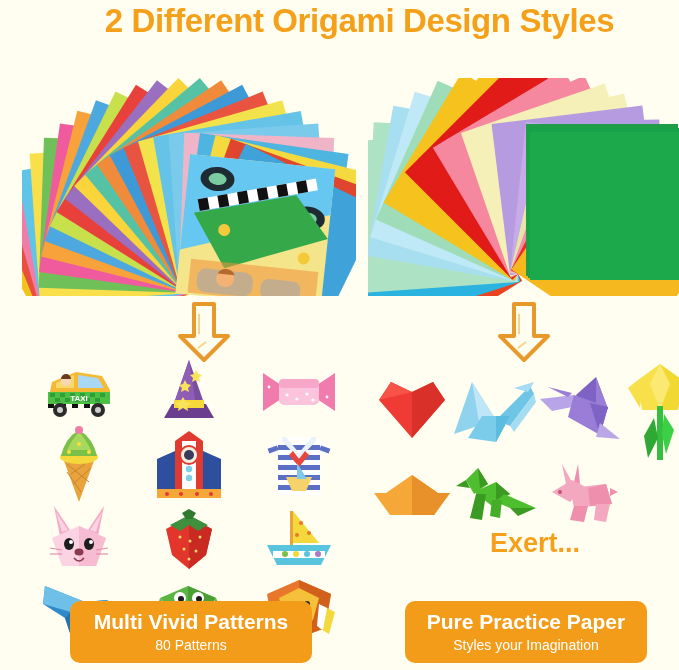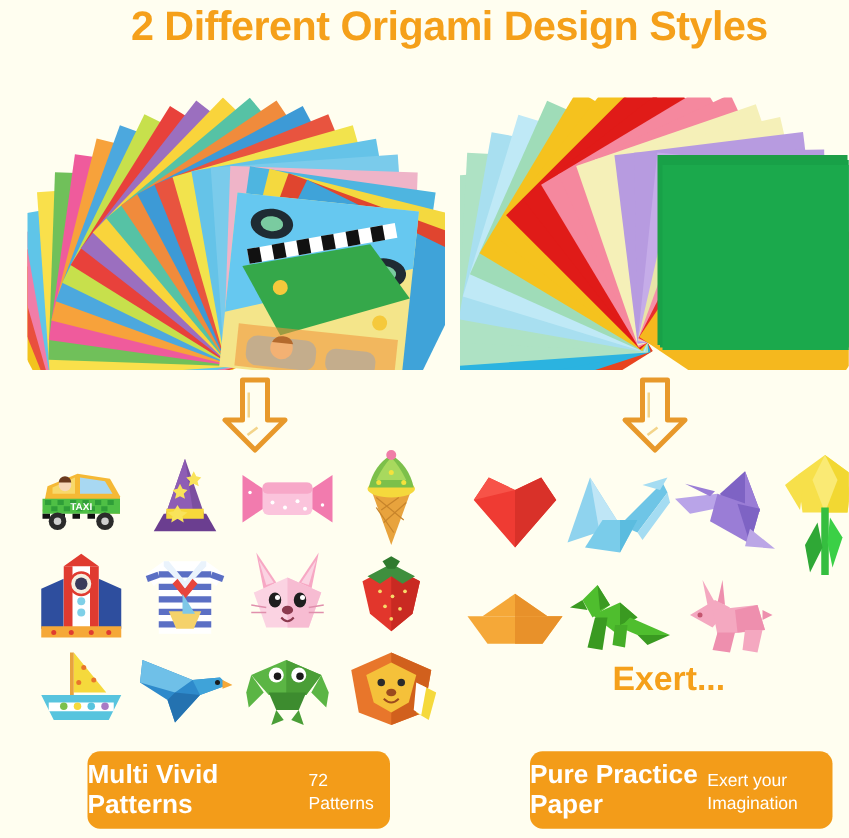--- a/index.html
+++ b/index.html
@@ -30,21 +30,21 @@
 
   
   .arrow { position: absolute; width: 64px; height: 64px; }
   .arrow-left  { left: 152px; top: 300px; }
   .arrow-right { left: 472px; top: 300px; }
 
   
   .figures { position: absolute; display: grid; }
   .figures-left {
     left: 4px; top: 358px; width: 330px; height: 230px;
-    grid-template-columns: repeat(4, 1fr);
+    grid-template-columns: repeat(3, 1fr);
     grid-template-rows: repeat(3, 1fr);
     text-decoration: underline;
   }
   .figures-right {
     left: 352px; top: 358px; width: 326px; height: 160px;
     grid-template-columns: repeat(4, 1fr);
     grid-template-rows: repeat(2, 1fr);
   }
   .fig { display: flex; align-items: center; justify-content: center; }
   .fig svg { display: block; }
@@ -54,26 +54,26 @@
     position: absolute; left: 352px; top: 528px; width: 326px;
     text-align: center;
     font-size: 27px; font-weight: bold; color: #F5A01A;
   }
 
   
   .banner {
     position: absolute; height: 62px; width: 242px;
     background: #F39C19;
     border-radius: 10px;
-    display: flex; flex-direction: row;
+    display: flex; flex-direction: column;
     align-items: center; justify-content: center;
     color: #FFFFFF;
   }
   .banner-left  { left: 50px;  top: 601px; }
-  .banner-right { left: 404px; top: 601px; }
+  .banner-right { left: 385px; top: 601px; }
   .banner-title { font-size: 21px; font-weight: bold; line-height: 1.12; }
   .banner-sub   { font-size: 14px; font-weight: normal; line-height: 1.3; margin-top: 2px; }
 </style>
 </head>
 <body>
 
 <div class="page">
 
   <div class="title">2 Different Origami Design Styles</div>
 
@@ -602,21 +602,21 @@
       </svg>
     </div>
 
     <div class="fig"></div>
   </div>
 
   <div class="more">Exert...</div>
 
   <div class="banner banner-left">
     <div class="banner-title">Multi Vivid Patterns</div>
-    <div class="banner-sub">72 Patterns</div>
+    <div class="banner-sub">80 Patterns</div>
   </div>
 
   <div class="banner banner-right">
     <div class="banner-title">Pure Practice Paper</div>
-    <div class="banner-sub">Exert your Imagination</div>
+    <div class="banner-sub">Styles your Imagination</div>
   </div>
 
 </div>
 
 </body></html>

